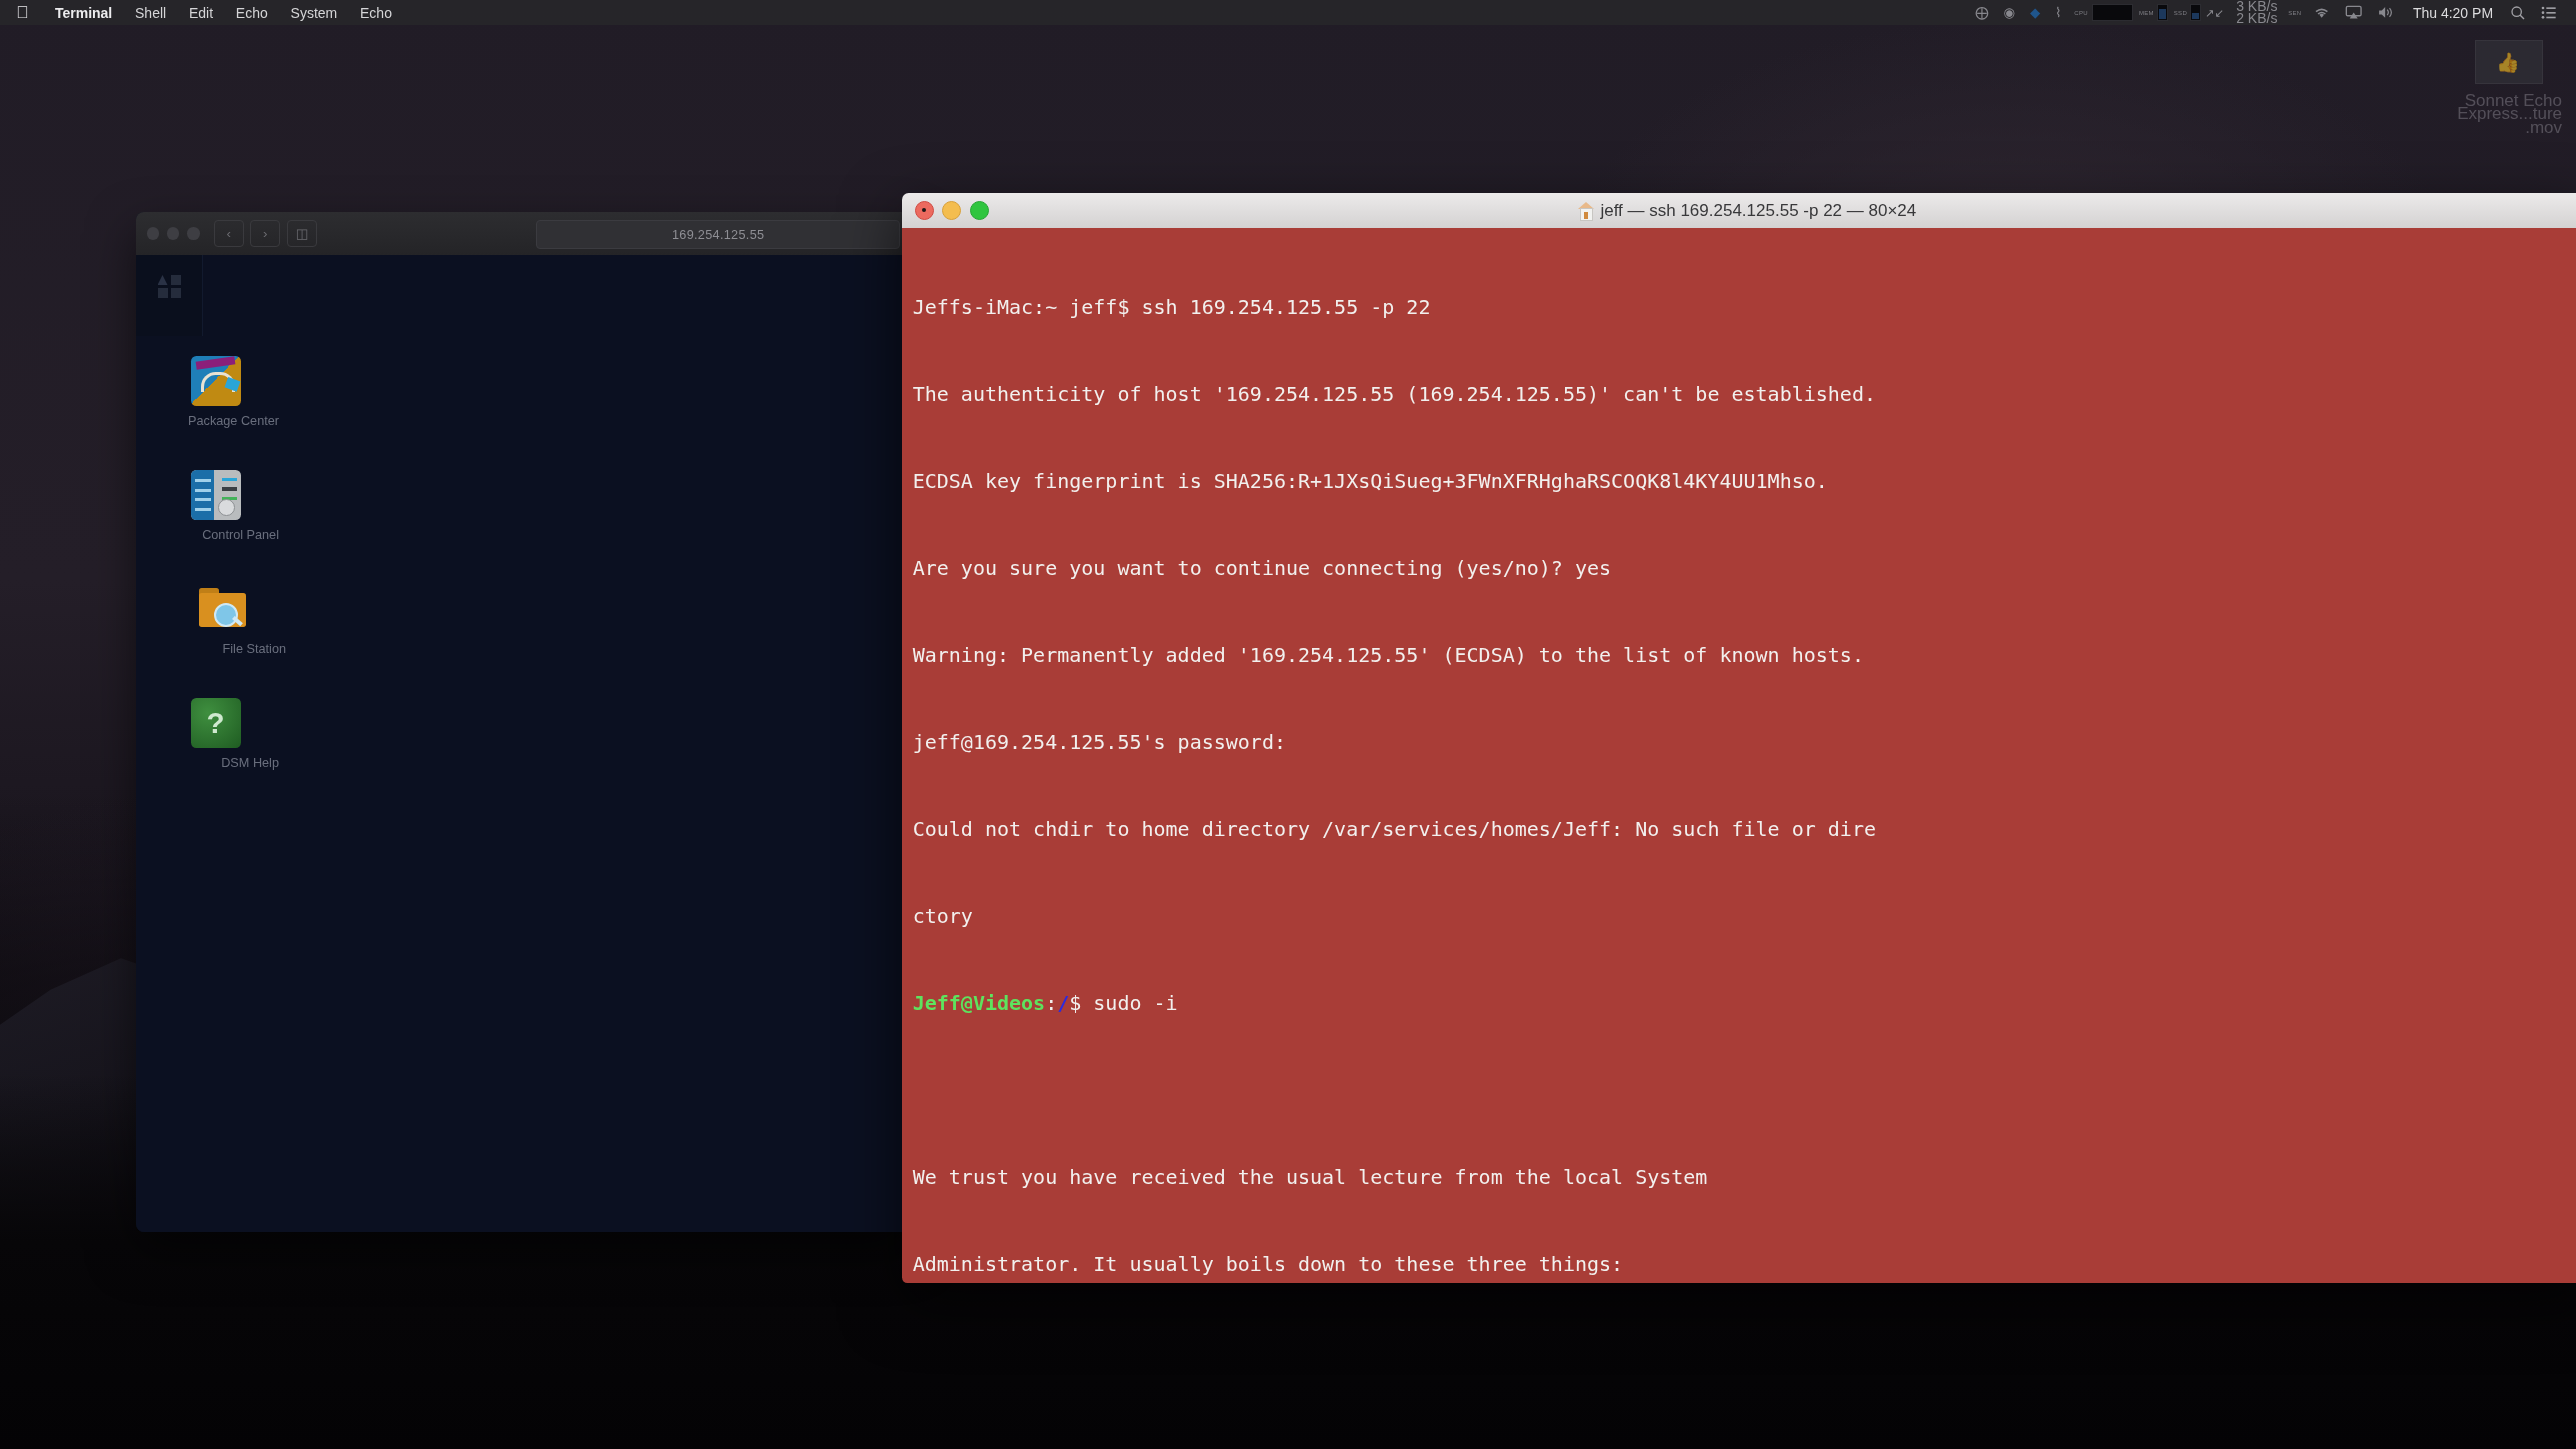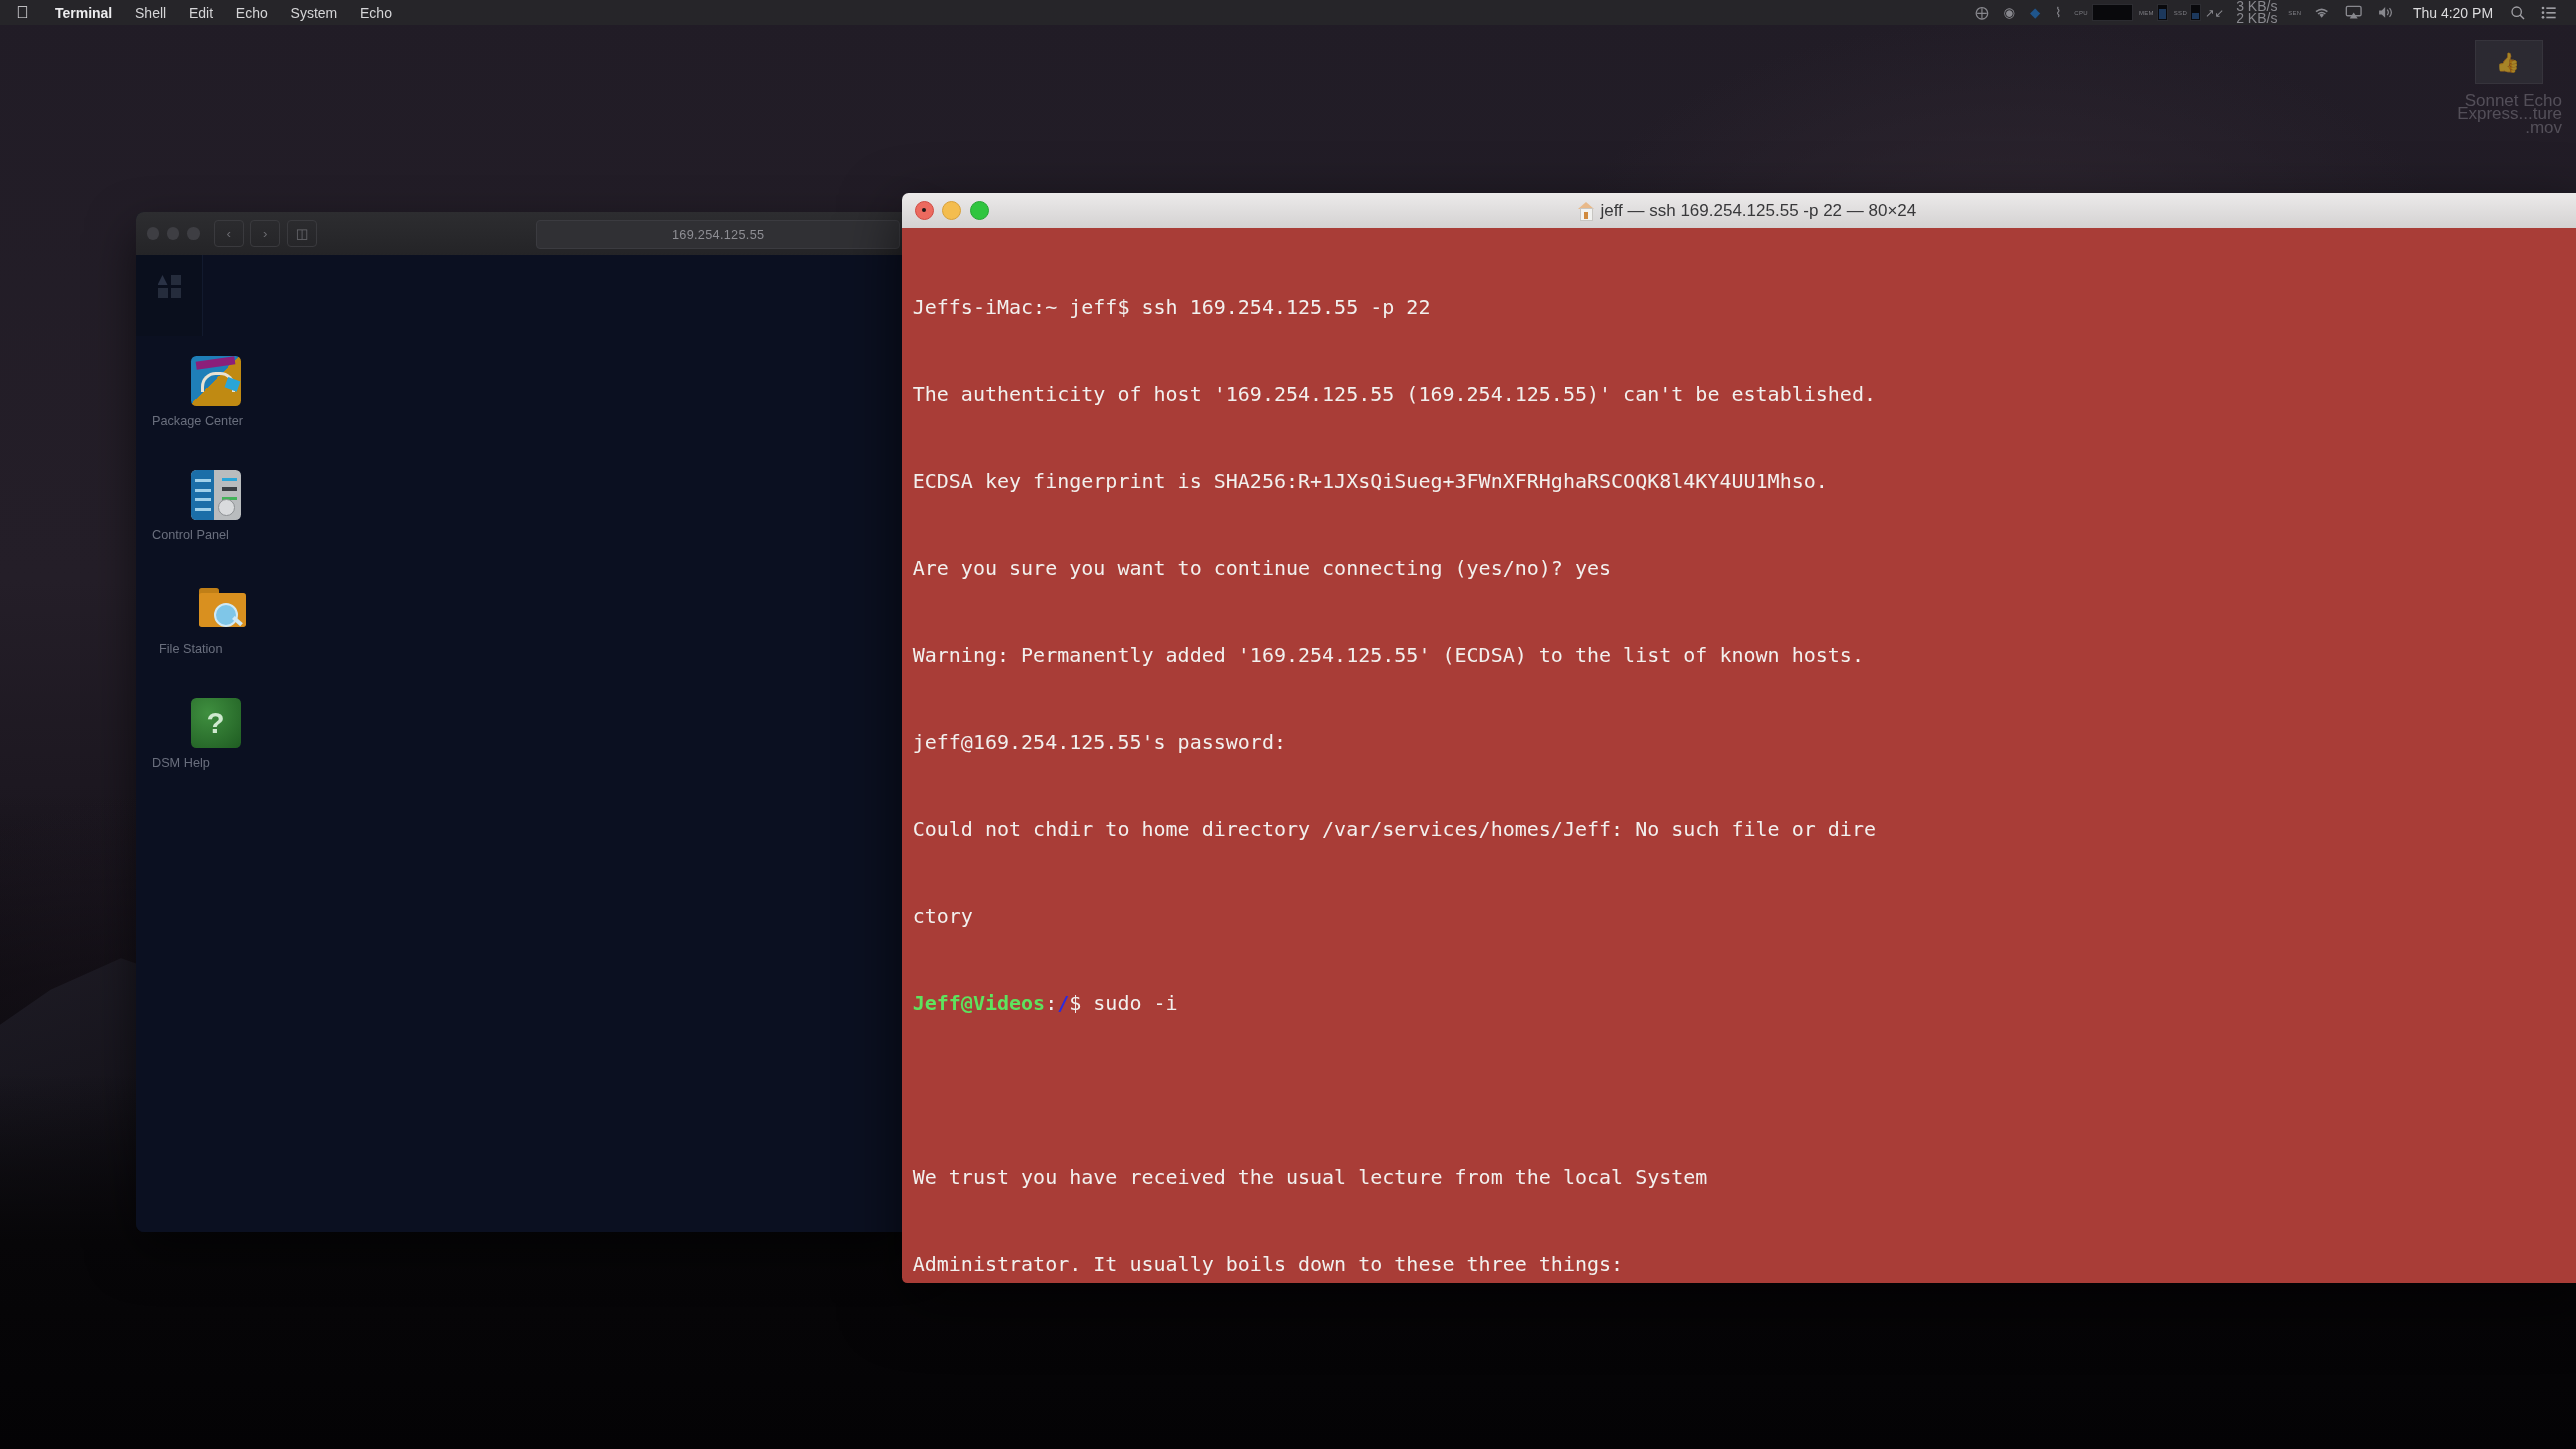--- a/index.html
+++ b/index.html
@@ -97,21 +97,21 @@
     background:#0a0f1d;border-right:0.7px solid #121a2e;
   }
   #dsm-logo{
     position:absolute;left:21.5px;top:20px;width:24px;height:24px;
   }
   #dsm-logo span{position:absolute;width:10px;height:10px;background:#252c3c;}
   #dsm-logo .a{left:0;top:0;clip-path:polygon(50% 0,100% 100%,0 100%);background:#2a3245;}
   #dsm-logo .b{left:13.4px;top:0;}
   #dsm-logo .c{left:0;top:13.4px;}
   #dsm-logo .d{left:13.4px;top:13.4px;}
-  .dsm-icon{position:absolute;width:127px;text-align:left;}
+  .dsm-icon{position:absolute;width:127px;text-align:right;}
   .dsm-icon .art{width:50px;height:50px;margin:0 auto;border-radius:5.4px;position:relative;overflow:hidden;}
   .dsm-icon .lbl{margin-top:8px;font-size:12.7px;line-height:15.4px;color:#8e93a1;opacity:.72;}
   
   .art-pkg{background:linear-gradient(135deg,#1f7fb8 0%,#1f7fb8 48%,#c08a12 48%,#c08a12 100%);}
   .art-pkg .handle{position:absolute;left:10.7px;top:16px;width:28px;height:17.4px;
     border:3.4px solid #e9e3d3;border-bottom:none;border-radius:14.8px 14.8px 0 0;}
   .art-pkg .ribbon{position:absolute;left:5.4px;top:2.7px;width:39px;height:8px;background:#8b1f7a;transform:rotate(-8deg);}
   .art-pkg .tag{position:absolute;right:1.3px;top:23px;width:13.4px;height:10.7px;background:#2aa5d8;transform:rotate(20deg);}
   
   .art-cp{background:#b9bcbe;}

